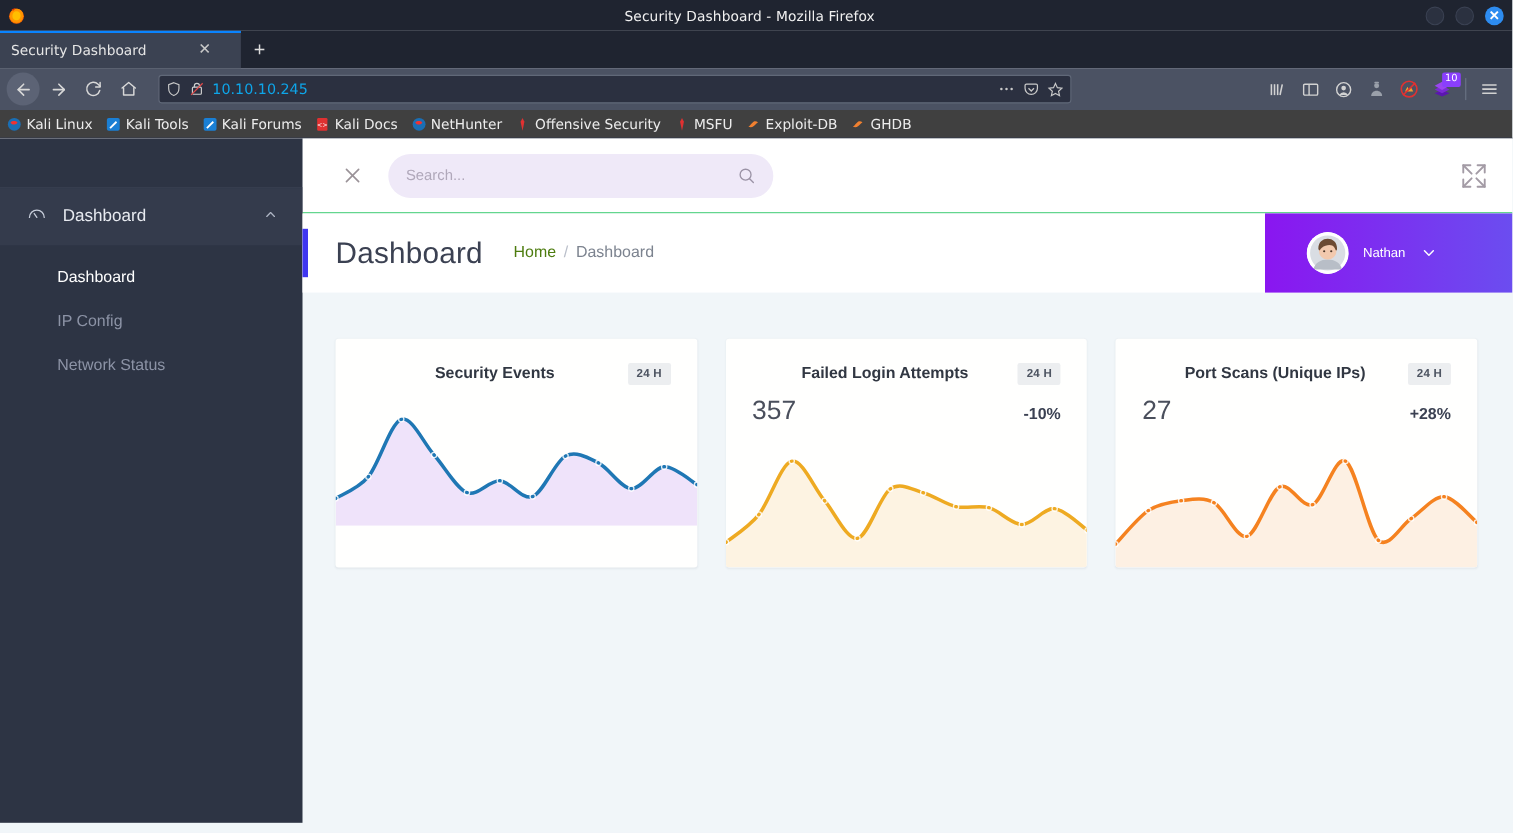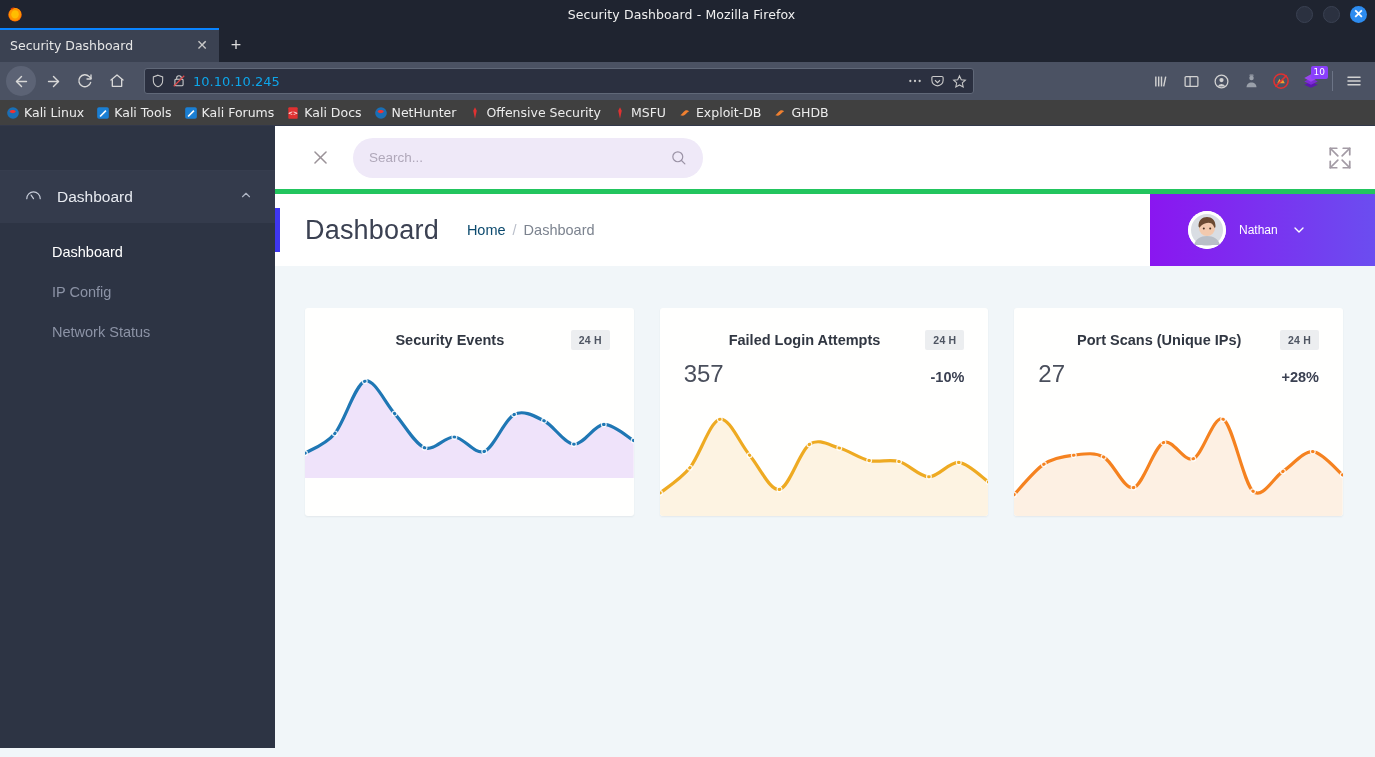--- a/index.html
+++ b/index.html
@@ -25,21 +25,21 @@
     position: absolute; right: 8px; top: 0; height: 28px;
     display: flex; align-items: center; gap: 10px;
   }
   .win-btn { width: 17px; height: 17px; border-radius: 50%; background: #2b3140; border: 1px solid #3a4152; }
   .win-btn.close { background: #2d8cf0; border: none; display: flex; align-items: center; justify-content: center; color: #fff; font-size: 12px; font-weight: bold; line-height: 1; }
 
   .ff-tabstrip { height: 34px; background: #1f2430; display: flex; align-items: flex-end; }
   .ff-tab {
     position: relative;
     width: 219px; height: 34px; background: #3b4252;
-    display: flex; align-items: center; padding: 0 8px 0 10px;
+    display: flex; align-items: center; padding: 0 24px 0 10px;
     color: #e6e6e6; font-size: 12.5px;
     font-family: "DejaVu Sans", sans-serif;
   }
   .ff-tab::before {
     content: ""; position: absolute; left: 0; right: 0; top: 0; height: 2px; background: #0a84ff;
   }
   .ff-tab .tab-label { flex: 1; white-space: nowrap; overflow: hidden; text-overflow: ellipsis; }
   .ff-tab .tab-close { color: #c8c8c8; font-size: 14px; width: 18px; text-align: center; cursor: pointer; }
   .ff-newtab { width: 34px; height: 34px; color: #dcdcdc; font-size: 18px; display: flex; align-items: center; justify-content: center; cursor: pointer; }
 
@@ -95,21 +95,21 @@
   .sb-item {
     padding: 9px 22px 9px 52px; color: #8c93a6; font-size: 14.5px;
     line-height: 1.5; cursor: pointer;
   }
   .sb-item.active { color: #ffffff; }
 
   .content { flex: 1; display: flex; flex-direction: column; min-width: 0; }
 
   .app-header {
     height: 68px; background: #ffffff; display: flex; align-items: center;
-    padding: 0 22px 0 28px; border-bottom: 5px solid #22c55e; flex-shrink: 0;
+    padding: 0 22px 0 28px; border-bottom: 1px solid #22c55e; flex-shrink: 0;
   }
   .hdr-close {
     width: 34px; height: 34px; display: flex; align-items: center; justify-content: center;
     color: #9a9298; cursor: pointer; border-radius: 4px;
   }
   .search-wrap {
     width: 350px; height: 40px; margin-left: 16px;
     background: #efe9f8; border-radius: 20px;
     display: flex; align-items: center; padding: 0 16px;
   }
@@ -124,21 +124,21 @@
   .title-row {
     height: 72px; background: #ffffff; display: flex; align-items: center;
     position: relative; flex-shrink: 0;
   }
   .title-accent { position: absolute; left: 0; top: 14px; bottom: 14px; width: 5px; background: #3f36f0; }
   .page-title {
     font-size: 27px; color: #3b4152; font-weight: 400; margin-left: 30px;
     letter-spacing: .2px;
   }
   .breadcrumb { margin-left: 28px; display: flex; align-items: center; gap: 7px; font-size: 14.5px; }
-  .bc-link { color: #0c4a6e; cursor: pointer; }
+  .bc-link { color: #4d7c0f; cursor: pointer; }
   .bc-sep { color: #b9bec9; }
   .bc-cur { color: #7c838f; }
   .user-chip {
     margin-left: auto; height: 72px; width: 225px;
     background: linear-gradient(90deg, #8a16f0 0%, #6b4df0 100%);
     display: flex; align-items: center; gap: 13px; padding-left: 38px;
     cursor: pointer;
   }
   .avatar {
     width: 38px; height: 38px; border-radius: 50%; background: #fff;

